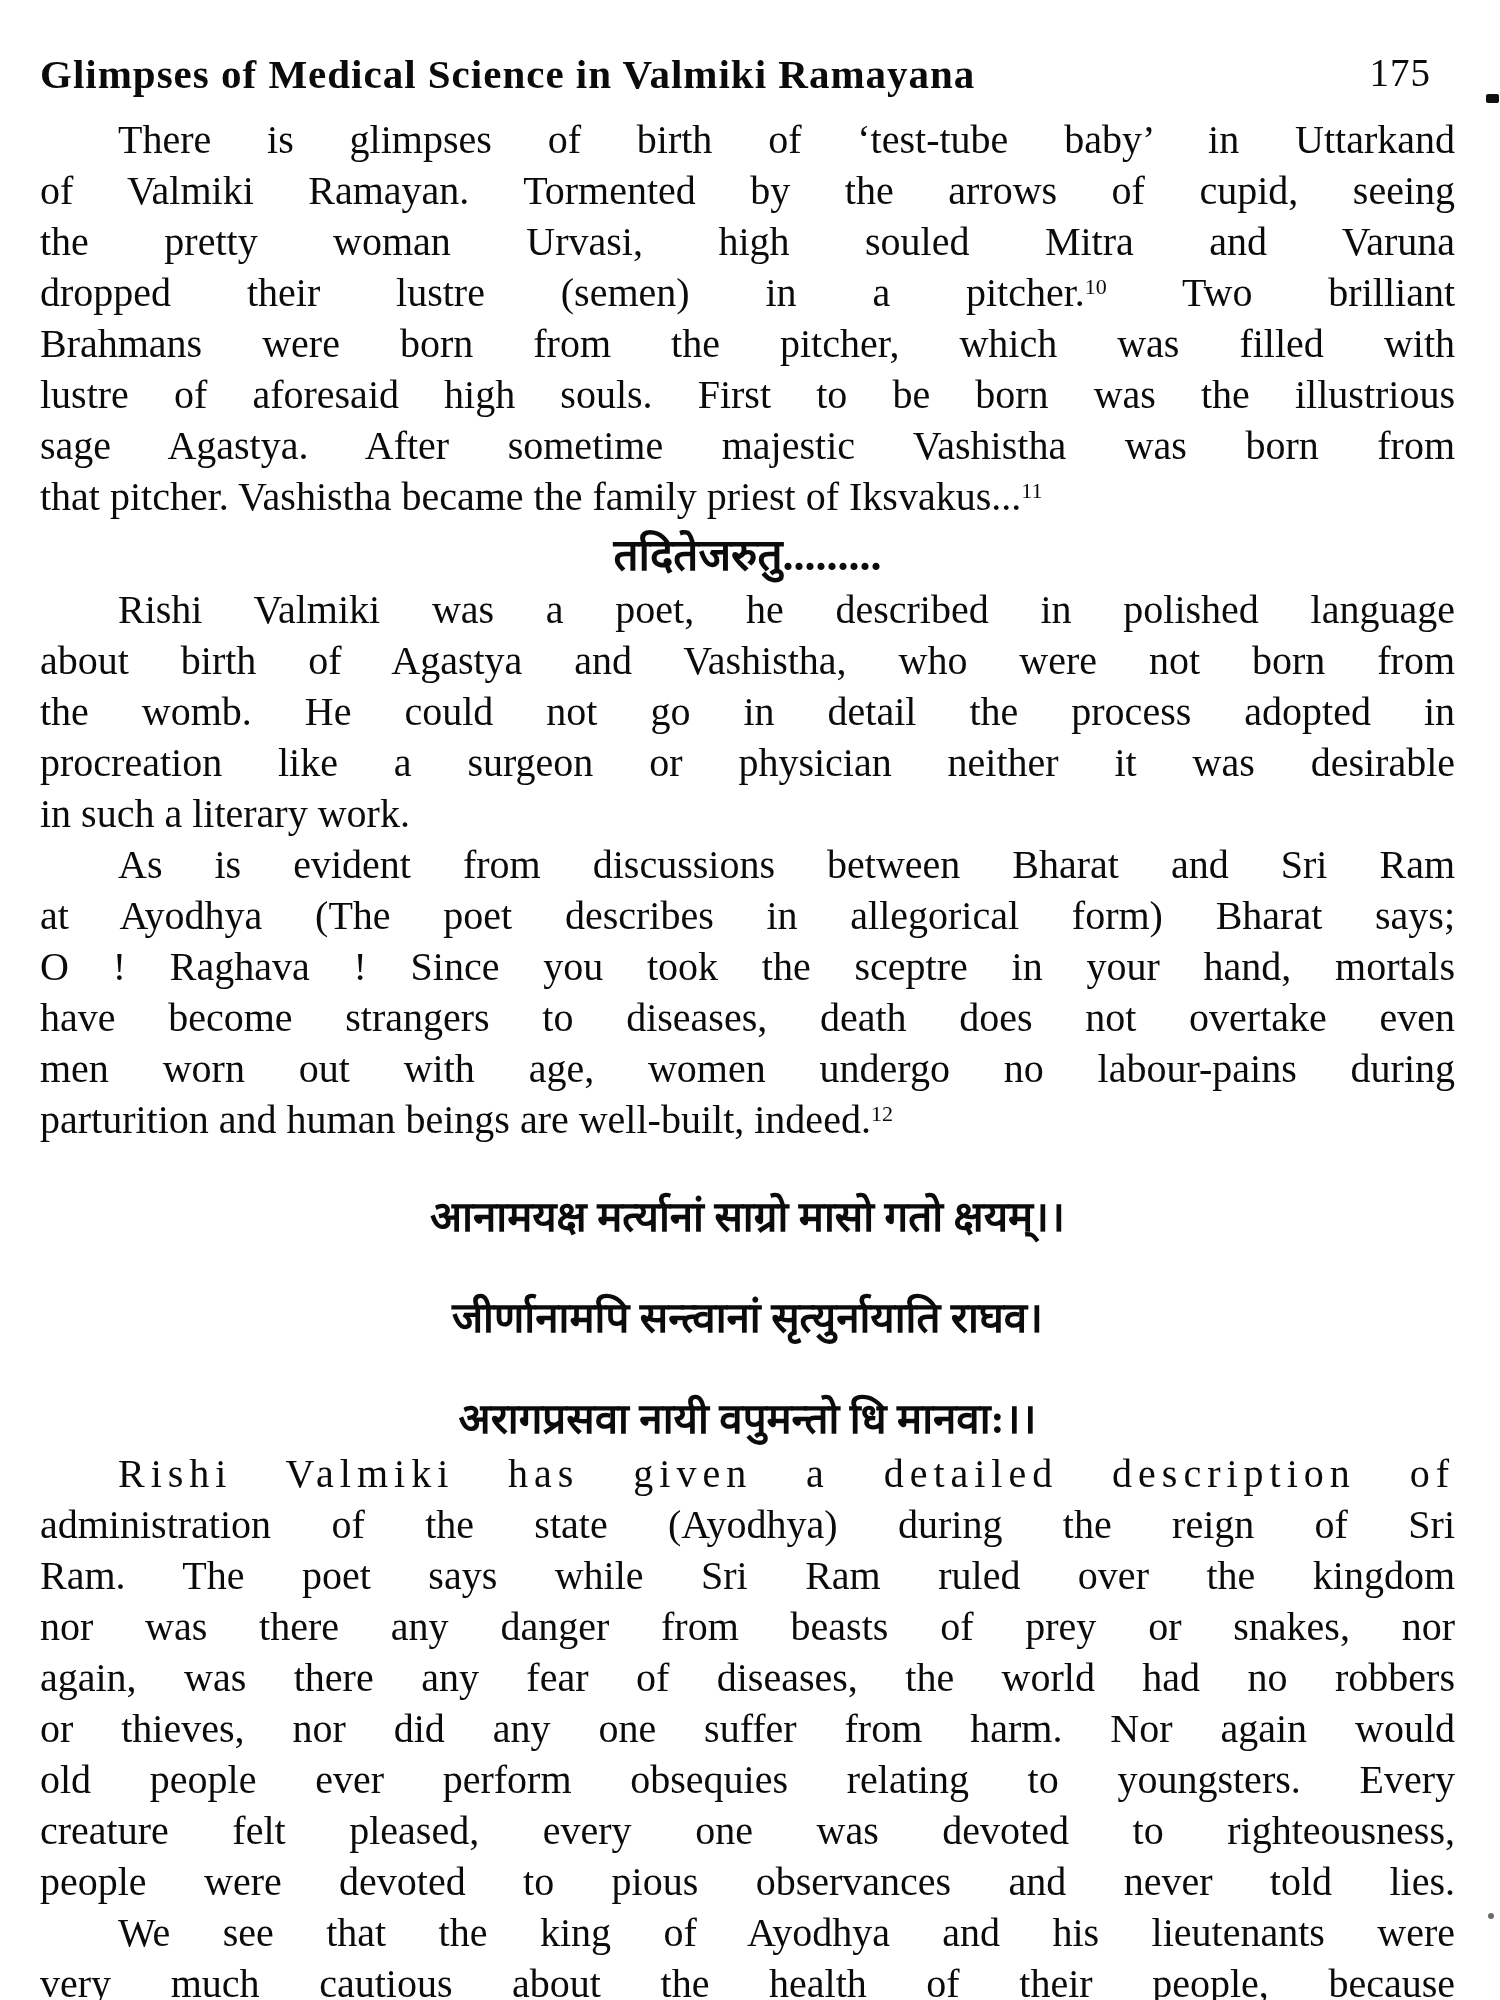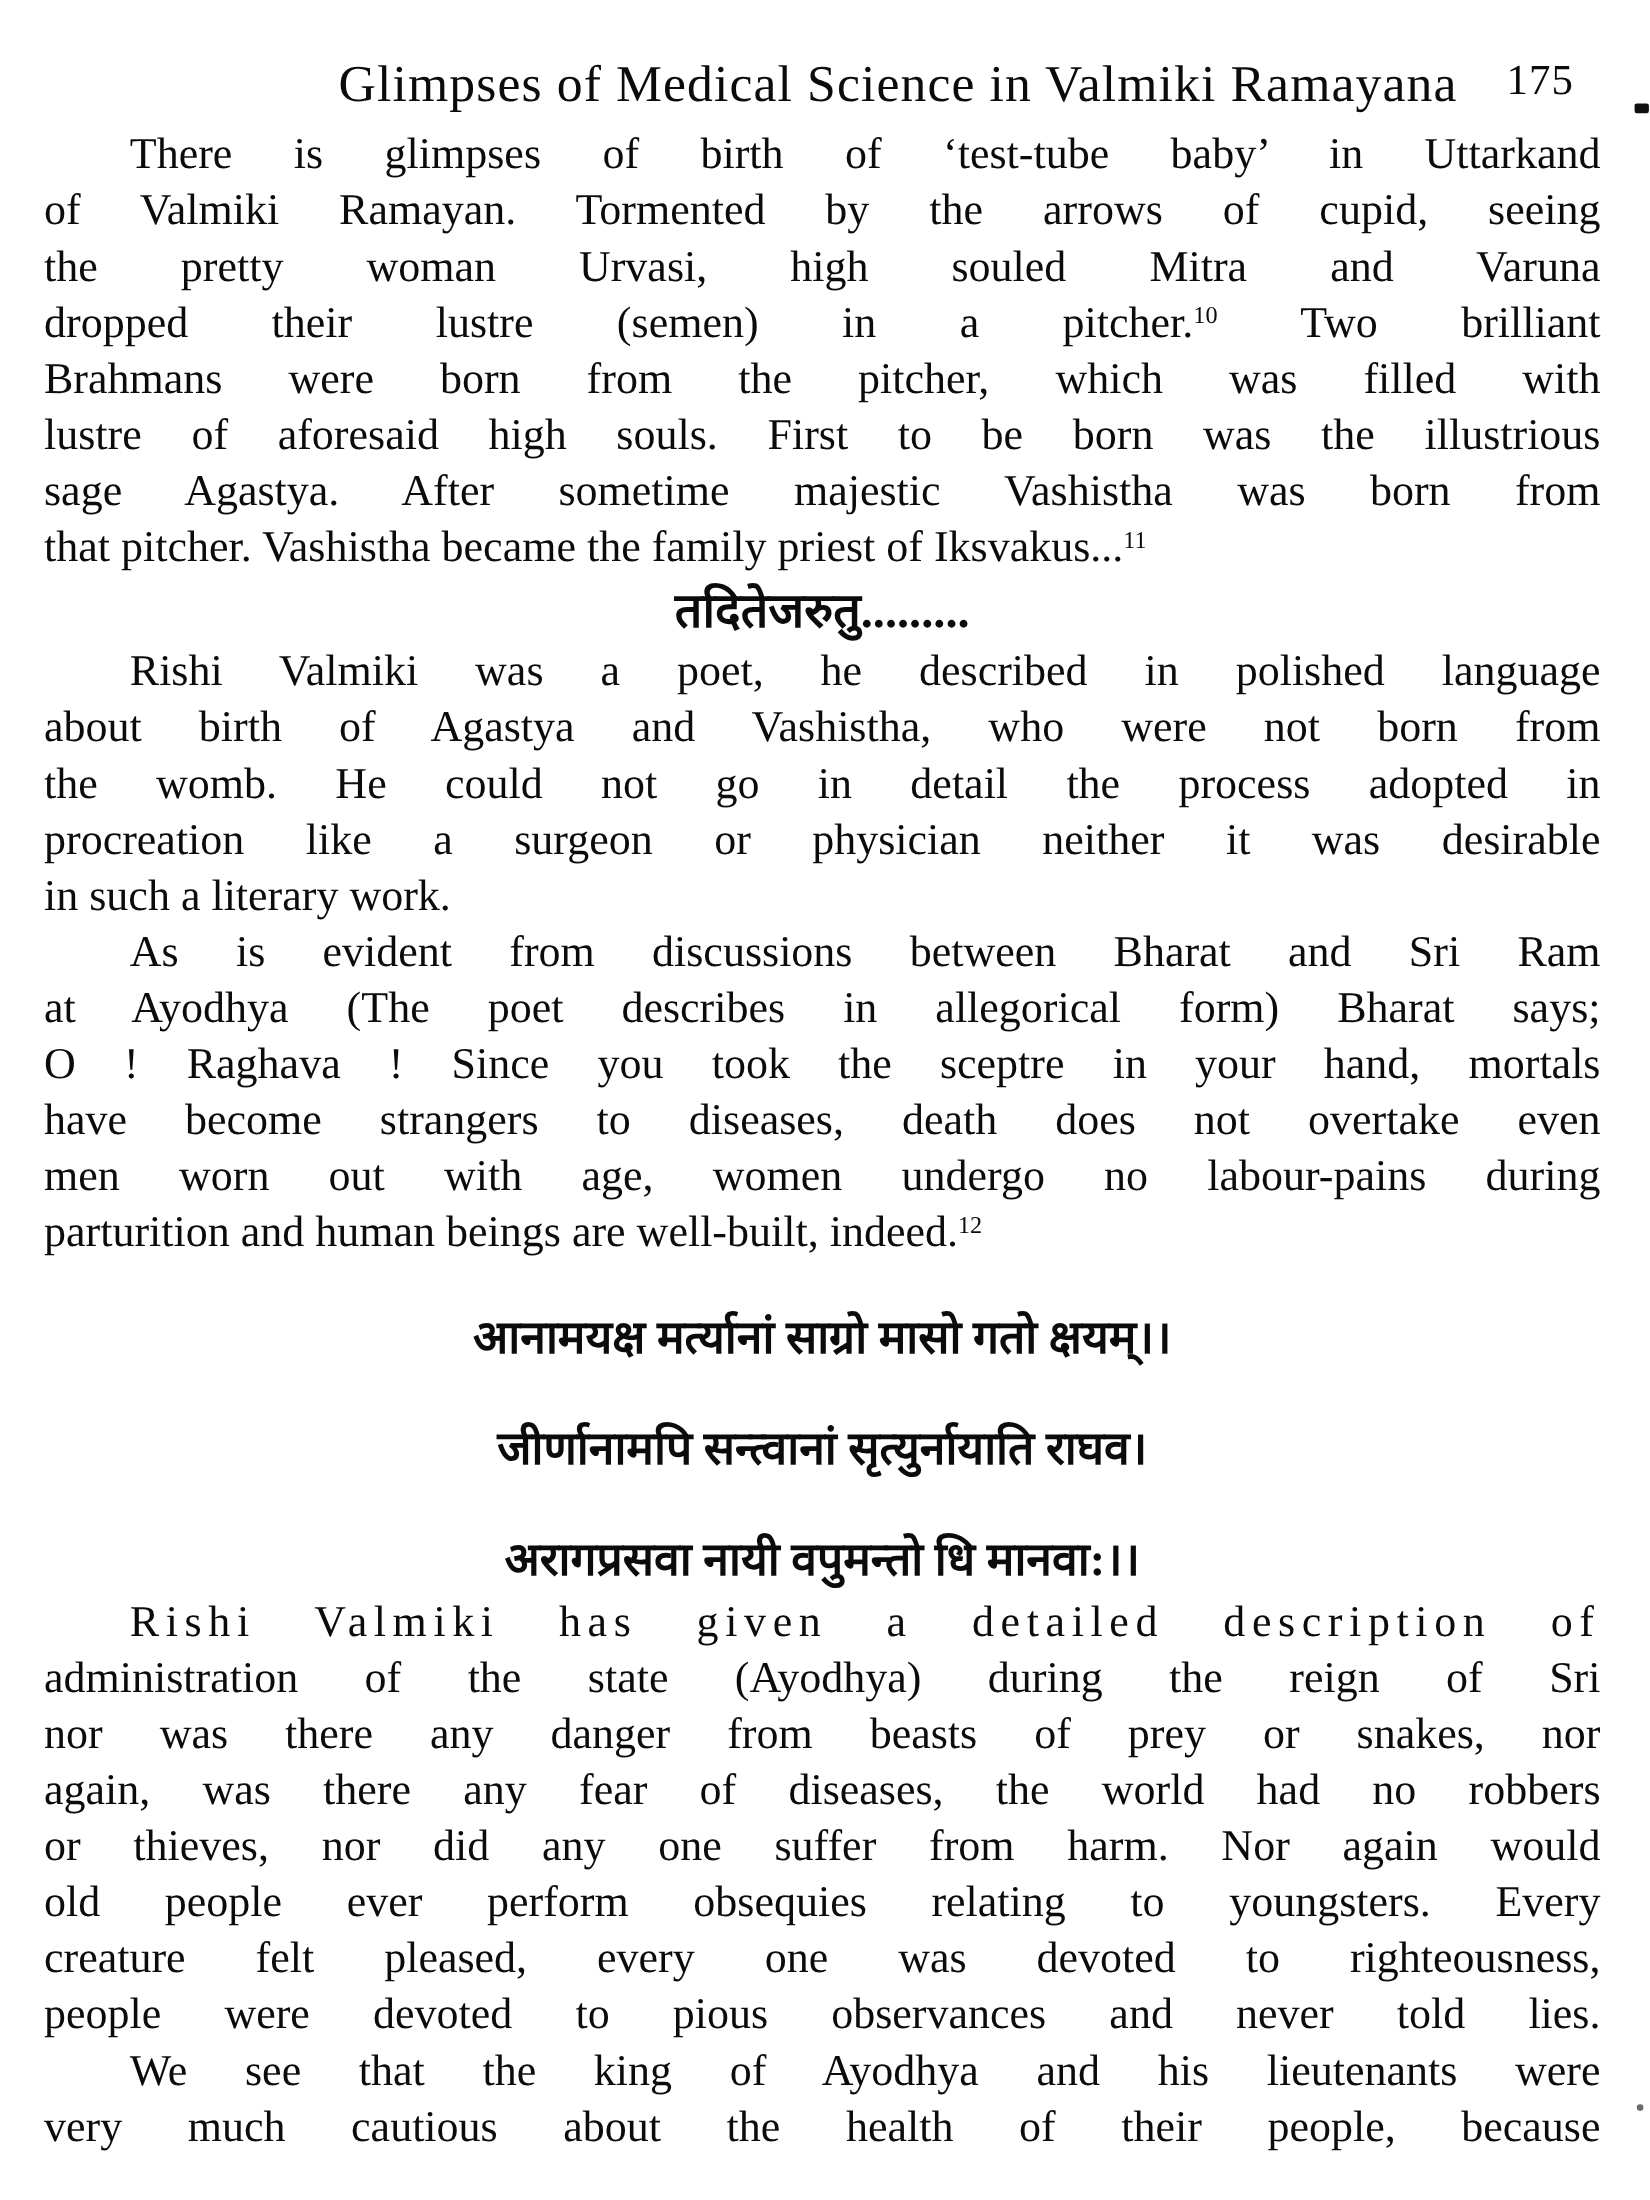--- a/index.html
+++ b/index.html
@@ -25,23 +25,23 @@
     position: absolute;
     top: 50px;
     left: 40px;
     width: 1415px;
     height: 46px;
   }
   .h-title {
     position: absolute;
     left: 0;
     right: 130px;
-    text-align: right;
-    font-weight: normal;
-    font-size: 47px;
+    text-align: left;
+    font-weight: bold;
+    font-size: 41px;
     letter-spacing: 1px;
     white-space: nowrap;
   }
   .h-page {
     position: absolute;
     right: 24px;
     top: 0;
     font-size: 39px;
     letter-spacing: 1px;
   }
@@ -154,20 +154,21 @@
         <div class="line l"><span>parturition and human beings are well-built, indeed.</span><sup>12</sup></div>
       </div>
       <div class="block verse p4">
         <div class="vline"><span>आनामयक्ष मर्त्यानां साग्रो मासो गतो क्षयम्।।</span></div>
         <div class="vline"><span>जीर्णानामपि सन्त्वानां सृत्युर्नायाति राघव।</span></div>
         <div class="vline"><span>अरागप्रसवा नायी वपुमन्तो धि मानवा:।।</span></div>
       </div>
       <div class="block para p5">
         <div class="line j"><span>Rishi Valmiki has given a detailed description of</span></div>
         <div class="line j"><span>administration of the state (Ayodhya) during the reign of Sri</span></div>
+        <div class="line j"><span>Ram. The poet says while Sri Ram ruled over the kingdom</span></div>
         <div class="line j"><span>nor was there any danger from beasts of prey or snakes, nor</span></div>
         <div class="line j"><span>again, was there any fear of diseases, the world had no robbers</span></div>
         <div class="line j"><span>or thieves, nor did any one suffer from harm. Nor again would</span></div>
         <div class="line j"><span>old people ever perform obsequies relating to youngsters. Every</span></div>
         <div class="line j"><span>creature felt pleased, every one was devoted to righteousness,</span></div>
         <div class="line j"><span>people were devoted to pious observances and never told lies.</span></div>
       </div>
       <div class="block para p6">
         <div class="line j"><span>We see that the king of Ayodhya and his lieutenants were</span></div>
         <div class="line j"><span>very much cautious about the health of their people, because</span></div>

